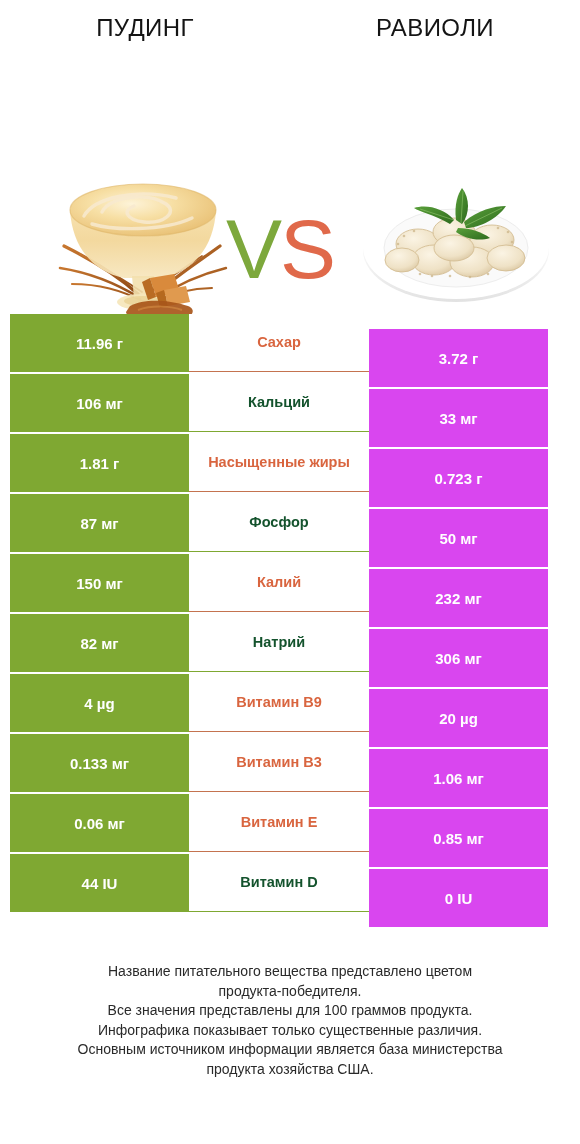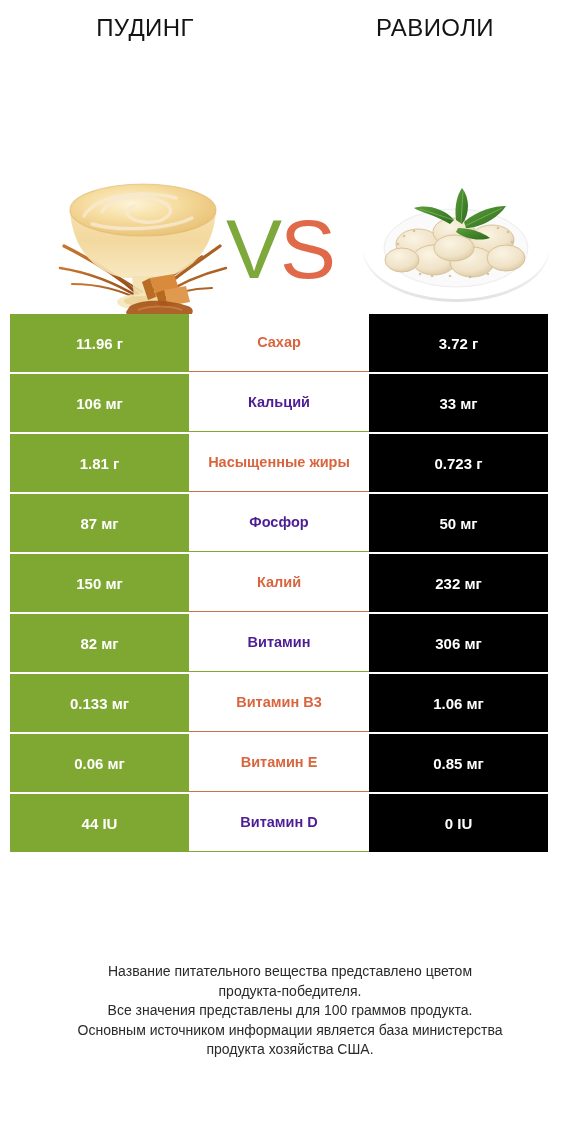--- a/index.html
+++ b/index.html
@@ -92,38 +92,38 @@
     height: 58px;
     display: flex;
     align-items: center;
     justify-content: center;
     color: #ffffff;
     font-size: 15px;
     font-weight: 700;
     box-sizing: border-box;
   }
   .cell-left  { background: #7FA832; }
-  .cell-right { background: #000000; }
+  .cell-right { background: #d946ef; margin-top: 15px; }
 
   .cell-mid {
     width: 180px;
     height: 58px;
     display: flex;
     align-items: center;
     justify-content: center;
     text-align: center;
     background: #ffffff;
     font-size: 14.5px;
     font-weight: 700;
     line-height: 1.18;
     padding: 0 0;
     box-sizing: border-box;
     border-bottom: 1px solid transparent;
   }
-  .cell-mid.win-left  { color: #4c1d95; border-bottom-color: #7FA832; }
+  .cell-mid.win-left  { color: #14532d; border-bottom-color: #7FA832; }
   .cell-mid.win-right { color: #D9653F; border-bottom-color: #C4734F; }
 
   
   .footer {
     position: absolute;
     left: 0;
     top: 962px;
     width: 580px;
     text-align: center;
     font-size: 14px;
@@ -291,24 +291,29 @@
   </div>
 
   <div class="row">
     <div class="cell-left">150 мг</div>
     <div class="cell-mid win-right">Калий</div>
     <div class="cell-right">232 мг</div>
   </div>
 
   <div class="row">
     <div class="cell-left">82 мг</div>
-    <div class="cell-mid win-left">Витамин</div>
+    <div class="cell-mid win-left">Натрий</div>
     <div class="cell-right">306 мг</div>
   </div>
 
+  <div class="row">
+    <div class="cell-left">4 µg</div>
+    <div class="cell-mid win-right">Витамин B9</div>
+    <div class="cell-right">20 µg</div>
+  </div>
 
   <div class="row">
     <div class="cell-left">0.133 мг</div>
     <div class="cell-mid win-right">Витамин B3</div>
     <div class="cell-right">1.06 мг</div>
   </div>
 
   <div class="row">
     <div class="cell-left">0.06 мг</div>
     <div class="cell-mid win-right">Витамин E</div>
@@ -320,15 +325,16 @@
     <div class="cell-mid win-left">Витамин D</div>
     <div class="cell-right">0 IU</div>
   </div>
 
 </div>
 
 <div class="footer">
   <p>Название питательного вещества представлено цветом</p>
   <p>продукта-победителя.</p>
   <p>Все значения представлены для 100 граммов продукта.</p>
+  <p>Инфографика показывает только существенные различия.</p>
   <p>Основным источником информации является база министерства</p>
   <p>продукта хозяйства США.</p>
 </div>
 
 </body></html>

